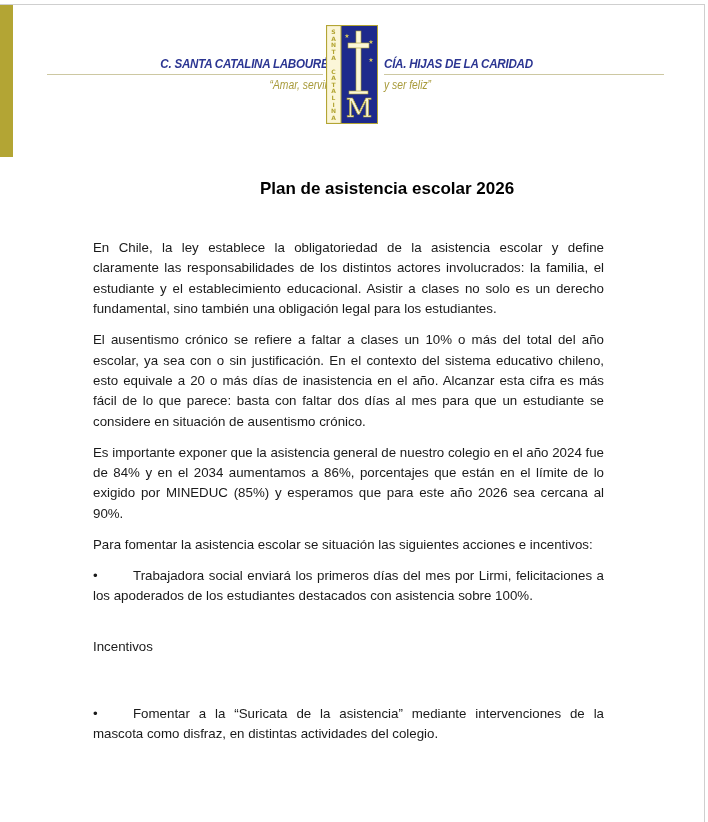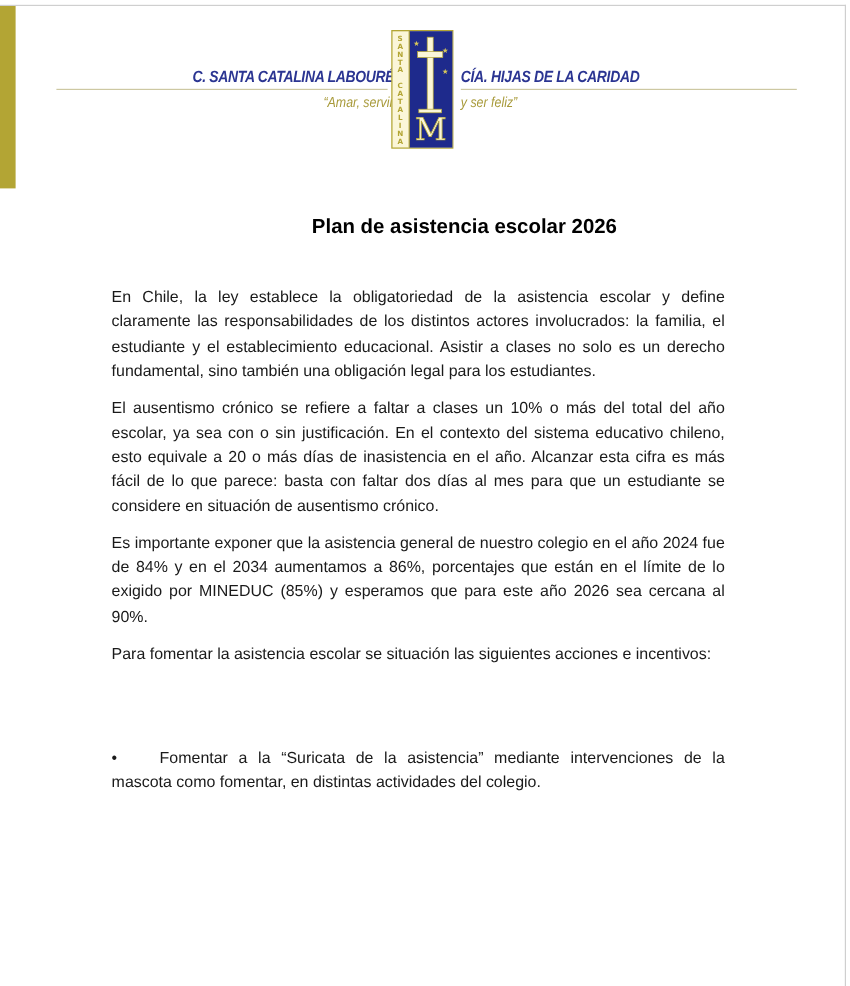--- a/index.html
+++ b/index.html
@@ -98,18 +98,20 @@
 </div>
 
 <div class="title">Plan de asistencia escolar 2026</div>
 
 <div class="body-text">
   <p>En Chile, la ley establece la obligatoriedad de la asistencia escolar y define claramente las responsabilidades de los distintos actores involucrados: la familia, el estudiante y el establecimiento educacional. Asistir a clases no solo es un derecho fundamental, sino también una obligación legal para los estudiantes.</p>
   <p>El ausentismo crónico se refiere a faltar a clases un 10% o más del total del año escolar, ya sea con o sin justificación. En el contexto del sistema educativo chileno, esto equivale a 20 o más días de inasistencia en el año. Alcanzar esta cifra es más fácil de lo que parece: basta con faltar dos días al mes para que un estudiante se considere en situación de ausentismo crónico.</p>
   <p>Es importante exponer que la asistencia general de nuestro colegio en el año 2024 fue de 84% y en el 2034 aumentamos a 86%, porcentajes que están en el límite de lo exigido por MINEDUC (85%) y esperamos que para este año 2026 sea cercana al 90%.</p>
   <p>Para fomentar la asistencia escolar se situación las siguientes acciones e incentivos:</p>
 
+  <p class="bullet-p"><span class="bullet-dot">•</span><span>Trabajadora social enviará los primeros días del mes por Lirmi, felicitaciones a los apoderados de los estudiantes destacados con asistencia sobre 100%.</span></p>
 
   <div class="spacer-1"></div>
+  <p>Incentivos</p>
   <div class="spacer-2"></div>
 
-  <p class="bullet-p"><span class="bullet-dot">•</span><span>Fomentar a la “Suricata de la asistencia” mediante intervenciones de la mascota como fomentar, en distintas actividades del colegio.</span></p>
+  <p class="bullet-p"><span class="bullet-dot">•</span><span>Fomentar a la “Suricata de la asistencia” mediante intervenciones de la mascota como disfraz, en distintas actividades del colegio.</span></p>
 </div>
 
 </body></html>

